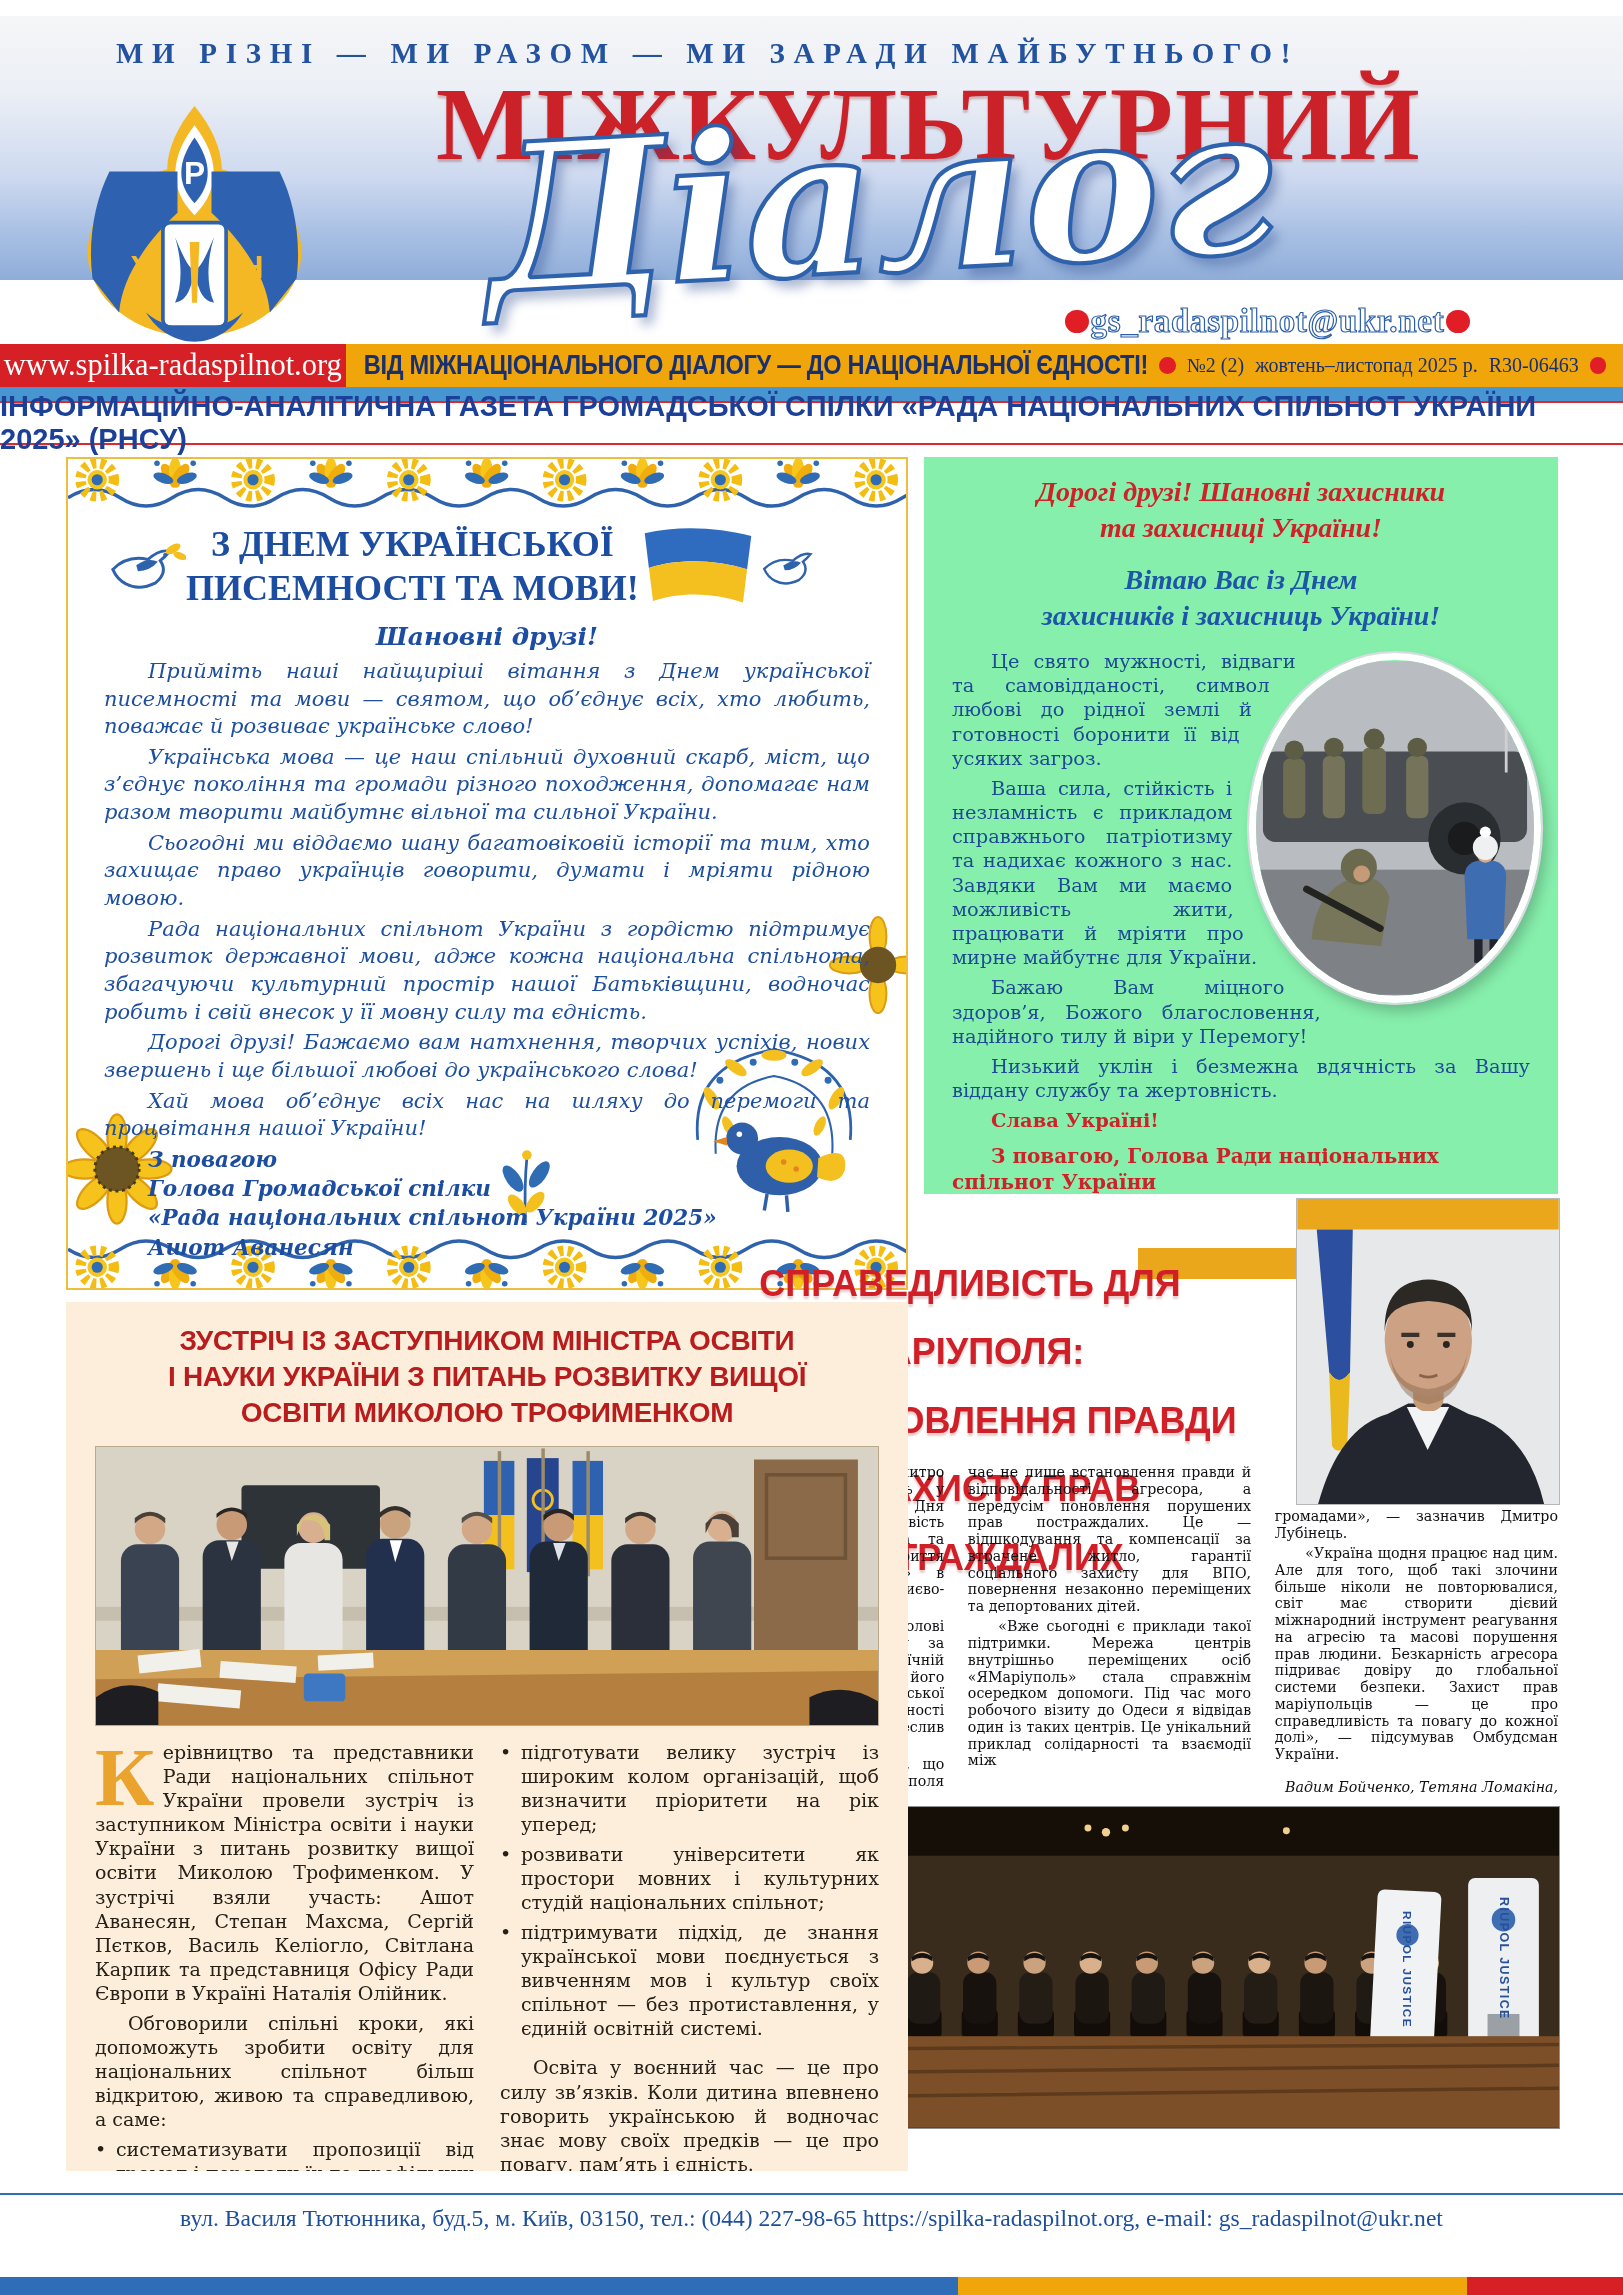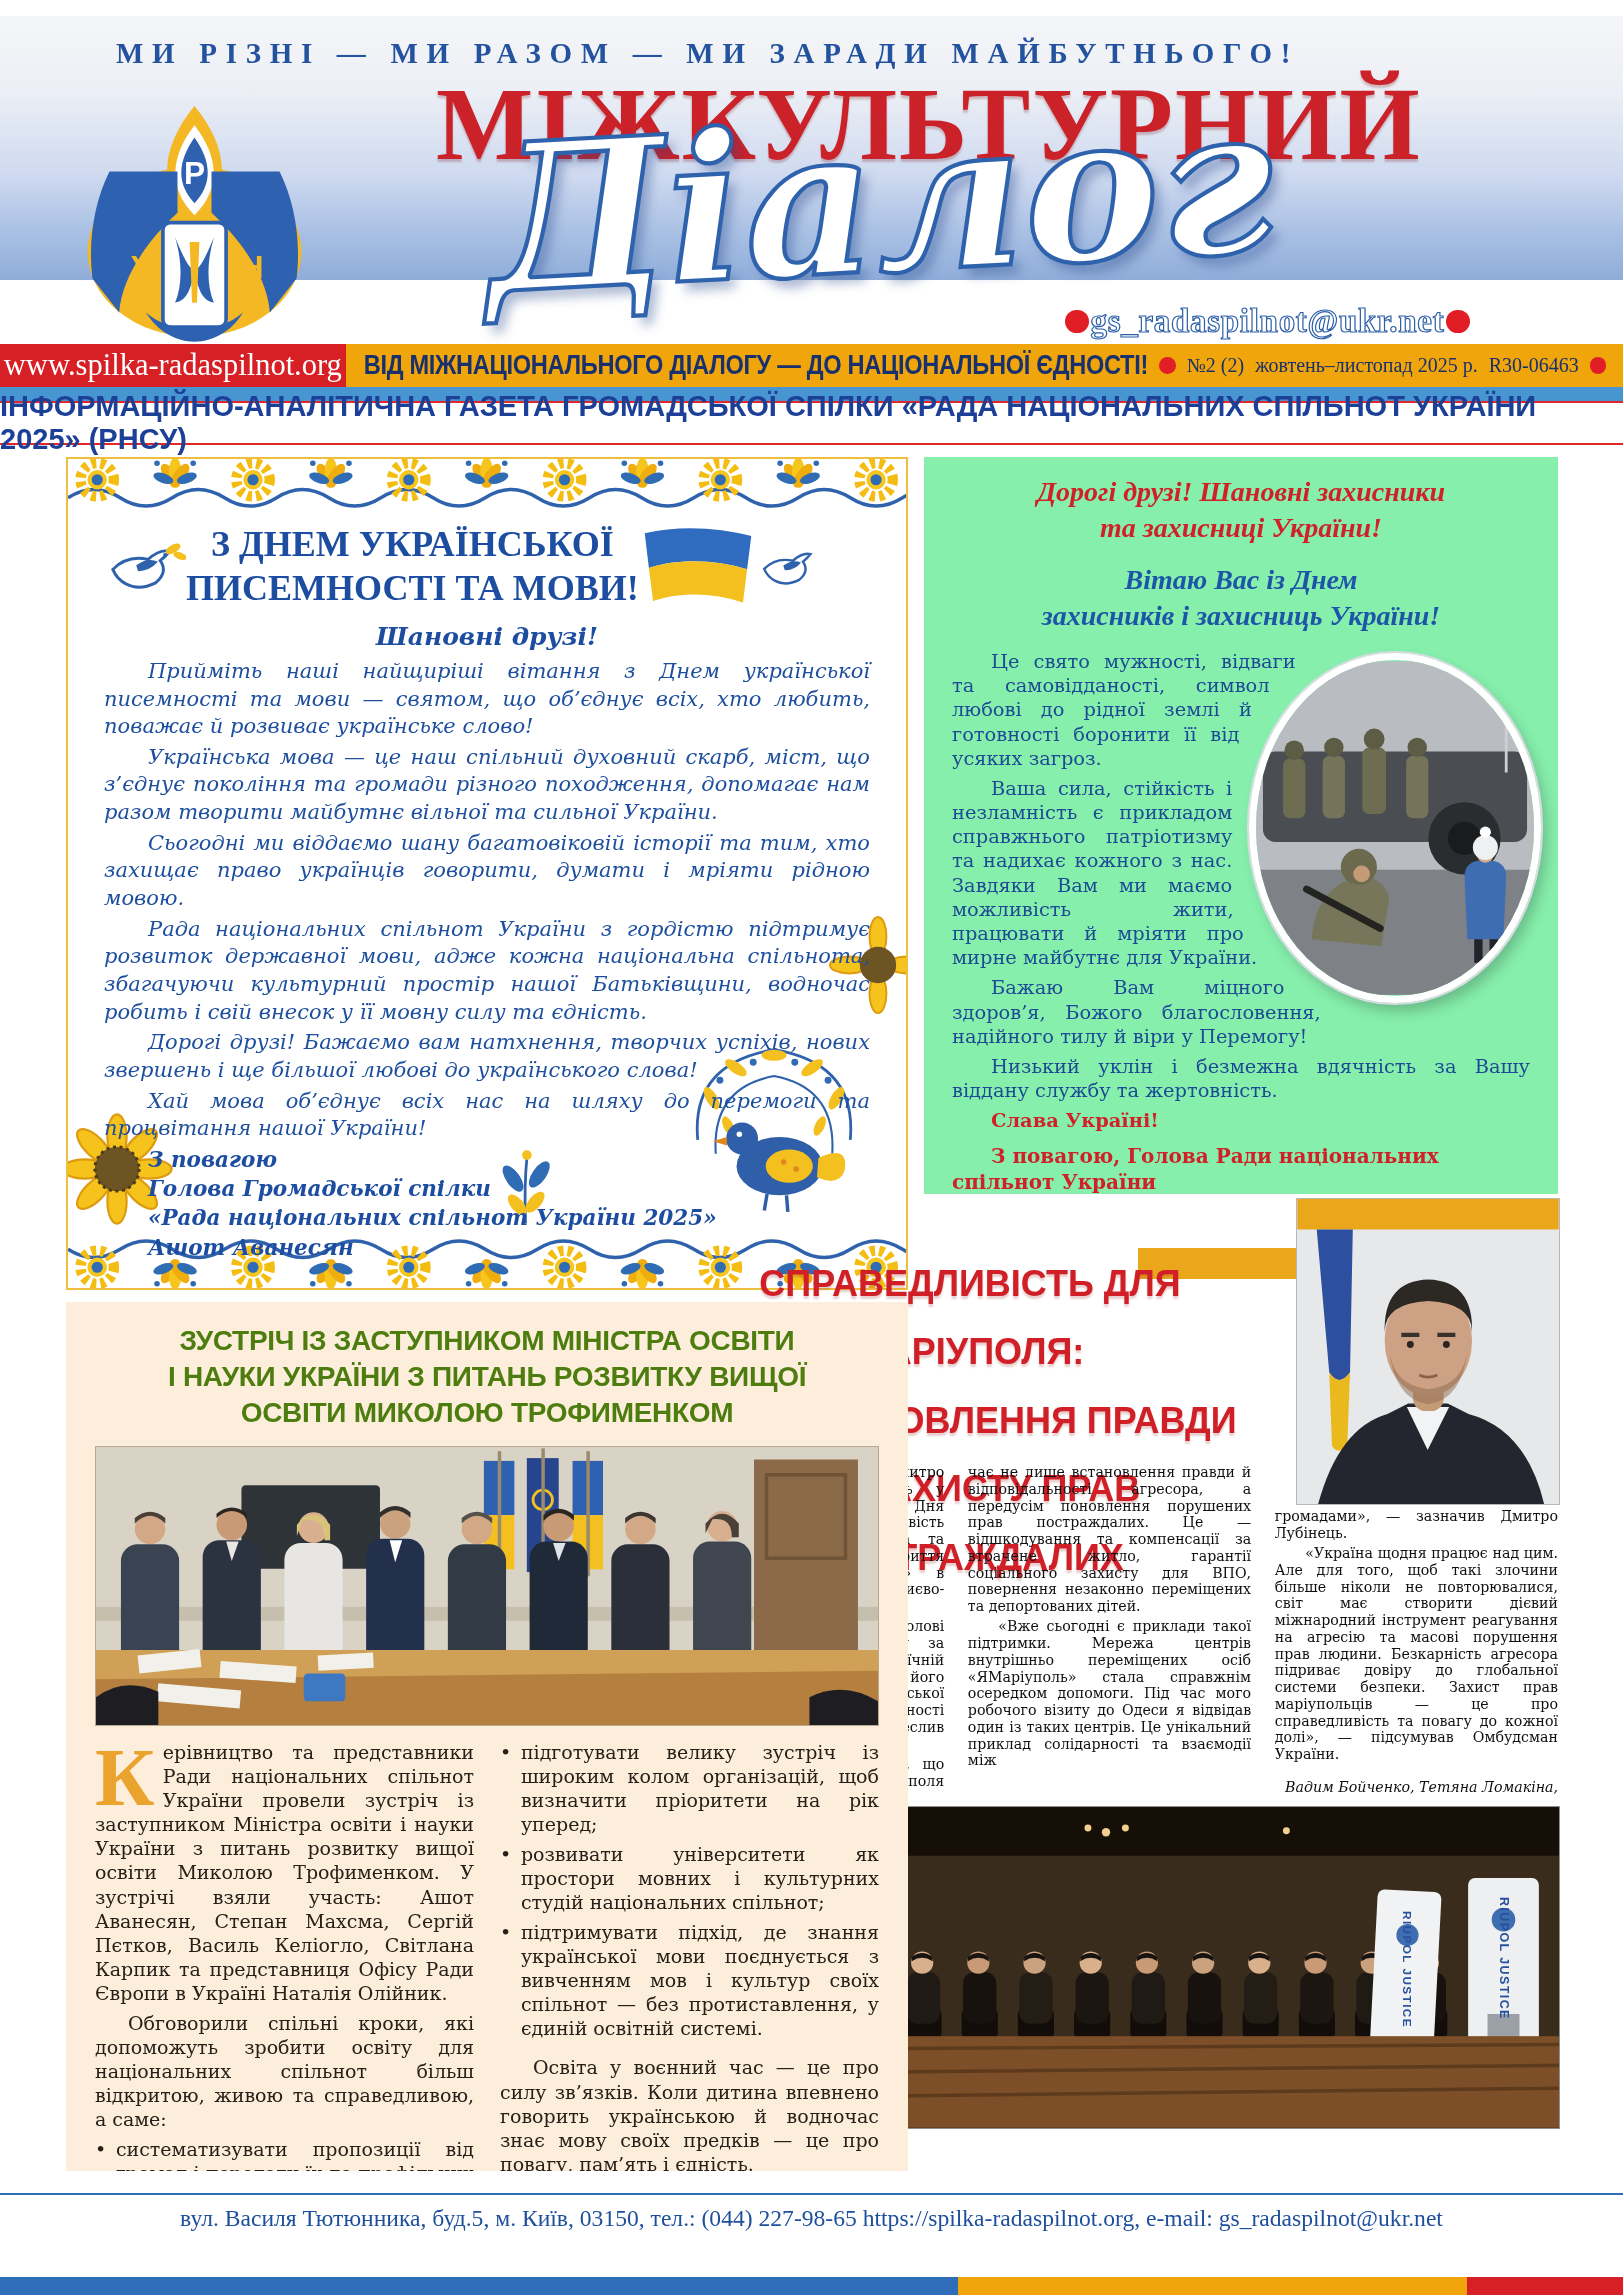--- a/index.html
+++ b/index.html
@@ -67,21 +67,21 @@
          margin:0 0 5.6px;}
   .circle-photo{float:right;width:278px;height:336px;border-radius:50%;overflow:hidden;
          border:7px solid #fff;box-shadow:0 0 0 2.1px #d8dce2,5.6px 8.3px 14px rgba(0,0,0,.22);
          margin:2.8px -11px 7px 16.7px;shape-outside:ellipse(149px 175px at 50% 50%);shape-margin:9.7px;}
   .slava{font-weight:bold;color:#d02128 !important;}
   .def-sig{font-weight:bold;font-size:20px;line-height:1.3;color:#d02128;text-indent:39px;margin-top:9.7px;}
   
   .box-edu{position:absolute;left:66px;top:1302px;width:842px;height:869px;background:#fceeda;
          box-sizing:border-box;padding:21px 29px 18px;overflow:hidden;}
   .edu-h{font-family:"Liberation Sans",sans-serif;font-weight:bold;font-size:28px;line-height:1.28;
-         color:#4d7c0f;text-align:center;letter-spacing:-0.3px;}
+         color:#b91c1c;text-align:center;letter-spacing:-0.3px;}
   .edu-photo{margin-top:15.3px;height:278px;overflow:hidden;border:0.7px solid #b9a98f;}
   .edu-cols{display:flex;gap:26px;margin-top:14px;}
   .edu-col{flex:1;min-width:0;}
   .edu-col p{font-size:19px;line-height:1.27;color:#262018;text-align:justify;margin:0 0 5.6px;}
   .edu-col p.ind{text-indent:33px;}
   .bul{display:flex;gap:9.7px;margin:0 0 5.6px;}
   .bul .mk{flex:0 0 auto;font-size:19px;line-height:1.27;color:#262018;}
   .bul .bt{flex:1;font-size:19px;line-height:1.27;color:#262018;text-align:justify;}
   .dcap{float:left;font-family:"Liberation Serif",serif;font-weight:bold;color:#eaa32c;
         line-height:.8;padding:5.6px 8.3px 0 0;}

